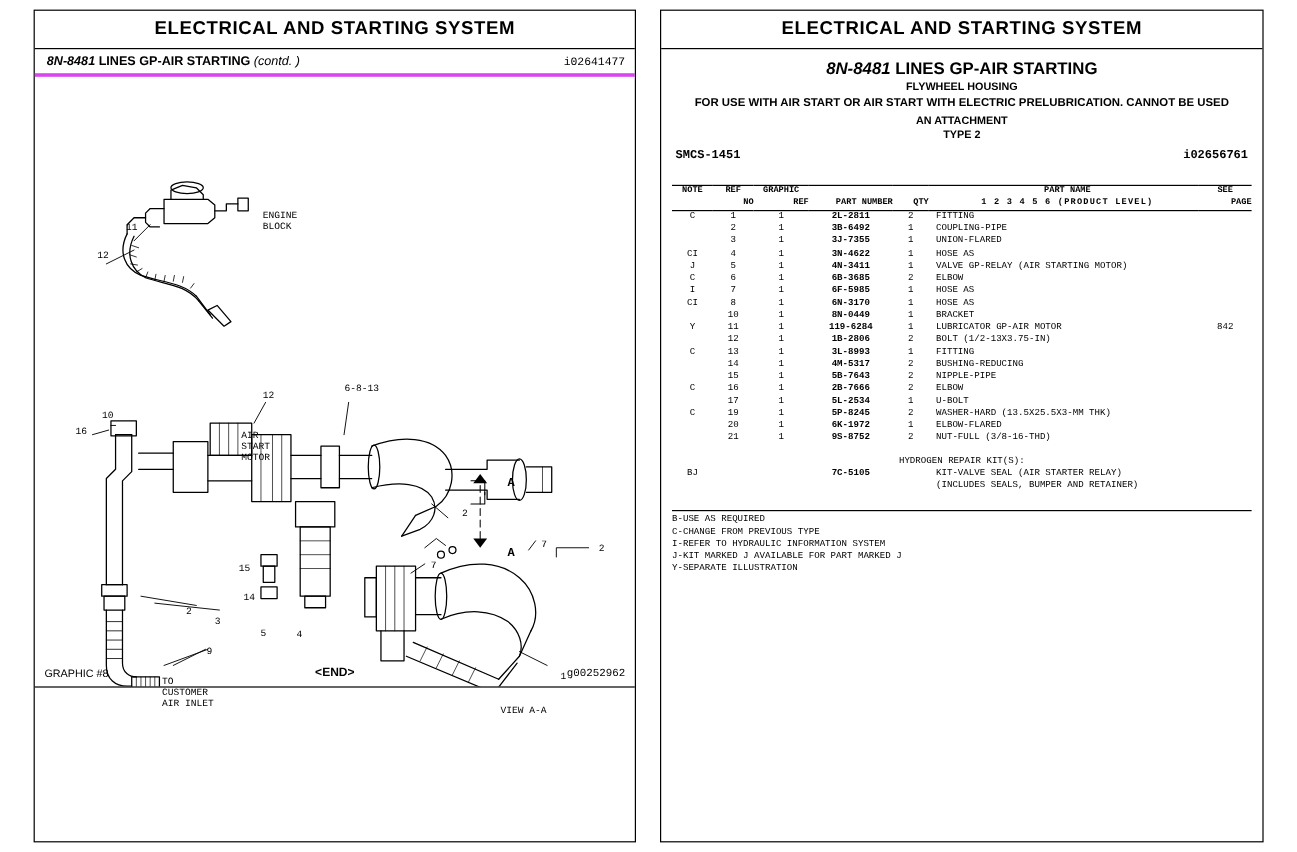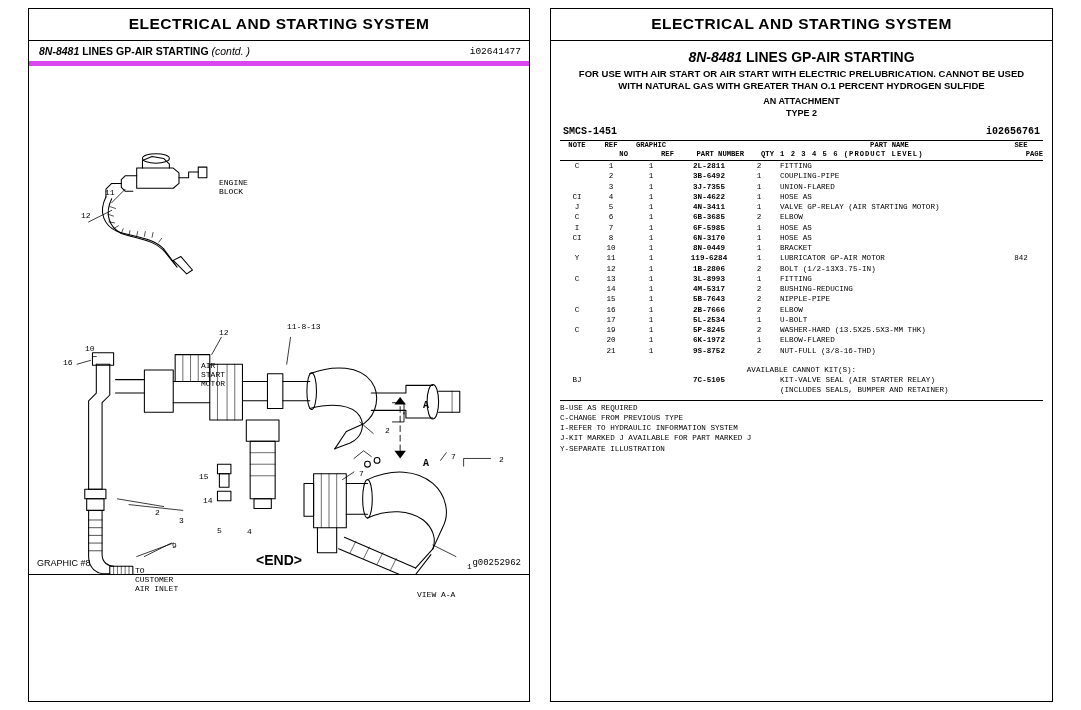--- a/index.html
+++ b/index.html
@@ -49,21 +49,21 @@
     border-bottom: 1px solid #000;
     text-align: center;
     padding: 6px 0 7px 0;
   }
   .title-band .t {
     font-weight: bold;
     font-size: 15.5px;
     letter-spacing: 0.5px;
   }
   .subhead-band {
-    border-bottom: 5px solid #d946ef;
+    border-bottom: 3px solid #d946ef;
     display: flex;
     align-items: center;
     justify-content: space-between;
     padding: 4px 8px 4px 10px;
     font-size: 10.5px;
     text-align: center;
   }
   .subhead-left { font-style: italic; font-weight: bold; }
   .subhead-left .pn { font-style: italic; font-weight: bold; }
   .subhead-left .rest { font-style: normal; font-weight: bold; }
@@ -89,21 +89,21 @@
     left: 8px;
     bottom: 6px;
     font-size: 9px;
     font-family: "Liberation Sans", sans-serif;
   }
   .end-tag {
     position: absolute;
     left: 50%;
     transform: translateX(-50%);
     bottom: 6px;
-    font-size: 14px;
+    font-size: 10px;
     font-weight: bold;
   }
   .gcode-tag {
     position: absolute;
     right: 8px;
     bottom: 6px;
     font-size: 9px;
     font-family: "Liberation Mono", monospace;
   }
 
@@ -139,21 +139,21 @@
     display: flex;
     justify-content: space-between;
     padding: 6px 12px 3px 12px;
     font-size: 10px;
     font-family: "Liberation Mono", monospace;
     font-weight: bold;
   }
 
   table.parts {
     width: calc(100% - 18px);
-    margin: 0 9px;
+    margin: 15px 9px;
     border-collapse: collapse;
     font-family: "Liberation Mono", monospace;
     font-size: 7.6px;
   }
   table.parts th, table.parts td {
     padding: 0;
     line-height: 1.35;
     vertical-align: top;
   }
   .hdr-top th {
@@ -335,21 +335,21 @@
 
               <path d="M170 296 L170 340" stroke-width="0.0"></path>
             </g>
           </svg>
 
           <div class="art-label" style="left:76px; top:122px;">11</div>
           <div class="art-label" style="left:52px; top:145px;">12</div>
           <div class="art-label" style="left:34px; top:292px;">16</div>
           <div class="art-label" style="left:56px; top:278px;">10</div>
           <div class="art-label" style="left:190px; top:262px;">12</div>
-          <div class="art-label" style="left:258px; top:256px;">11-8-13</div>
+          <div class="art-label" style="left:258px; top:256px;">6-8-13</div>
           <div class="art-label" style="left:126px; top:442px;">2</div>
           <div class="art-label" style="left:150px; top:450px;">3</div>
           <div class="art-label" style="left:174px; top:430px;">14</div>
           <div class="art-label" style="left:170px; top:406px;">15</div>
           <div class="art-label" style="left:188px; top:460px;">5</div>
           <div class="art-label" style="left:218px; top:461px;">4</div>
           <div class="art-label" style="left:330px; top:403px;">7</div>
           <div class="art-label" style="left:422px; top:386px;">7</div>
           <div class="art-label" style="left:470px; top:389px;">2</div>
           <div class="art-label" style="left:356px; top:360px;">2</div>
@@ -391,23 +391,23 @@
 
         <div class="title-band">
           <span class="t">ELECTRICAL AND STARTING SYSTEM</span>
         </div>
 
         <div class="rhead">
           <div class="main">
             <span class="ital">8N-8481</span>
             <span>LINES GP-AIR STARTING</span>
           </div>
+          <div class="sub1">FLYWHEEL HOUSING</div>
           <div class="sub2">
             <div>FOR USE WITH AIR START OR AIR START WITH ELECTRIC PRELUBRICATION. CANNOT BE USED</div>
-            <div>WITH NATURAL GAS WITH GREATER THAN O.1 PERCENT HYDROGEN SULFIDE</div>
           </div>
           <div class="sub3">AN ATTACHMENT</div>
           <div class="sub4">TYPE 2</div>
         </div>
 
         <div class="smcs-row">
           <span>SMCS-1451</span>
           <span>i02656761</span>
         </div>
 
@@ -421,21 +421,21 @@
               <th class="c-qty"></th>
               <th class="c-name" style="text-align:center">PART NAME</th>
               <th class="c-page">SEE</th>
             </tr>
             <tr class="hdr-bot">
               <th class="c-note"></th>
               <th class="c-ref">NO</th>
               <th class="c-gref">REF</th>
               <th class="c-pn">PART NUMBER</th>
               <th class="c-qty">QTY</th>
-              <th class="c-name plevel" style="text-align:left">1  2  3  4  5  6  (PRODUCT LEVEL)</th>
+              <th class="c-name plevel" style="text-align:center">1  2  3  4  5  6  (PRODUCT LEVEL)</th>
               <th class="c-page">PAGE</th>
             </tr>
           </thead>
           <tbody>
             <tr>
                 <td class="c-note">C</td>
                 <td class="c-ref">1</td>
                 <td class="c-gref">1</td>
                 <td class="c-pn">2L-2811</td>
                 <td class="c-qty">2</td>
@@ -603,21 +603,21 @@
                 <td class="c-qty">2</td>
                 <td class="c-name">NUT-FULL (3/8-16-THD)</td>
                 <td class="c-page"></td>
               </tr>
 
             <tr class="spacer-row">
                 <td colspan="7"></td>
               </tr>
 
             <tr class="kit-hdr">
-              <td colspan="7">AVAILABLE CANNOT KIT(S):</td>
+              <td colspan="7">HYDROGEN REPAIR KIT(S):</td>
             </tr>
             <tr>
                 <td class="c-note">BJ</td>
                 <td class="c-ref"></td>
                 <td class="c-gref"></td>
                 <td class="c-pn">7C-5105</td>
                 <td class="c-qty"></td>
                 <td class="c-name">KIT-VALVE SEAL (AIR STARTER RELAY)</td>
                 <td class="c-page"></td>
               </tr>

